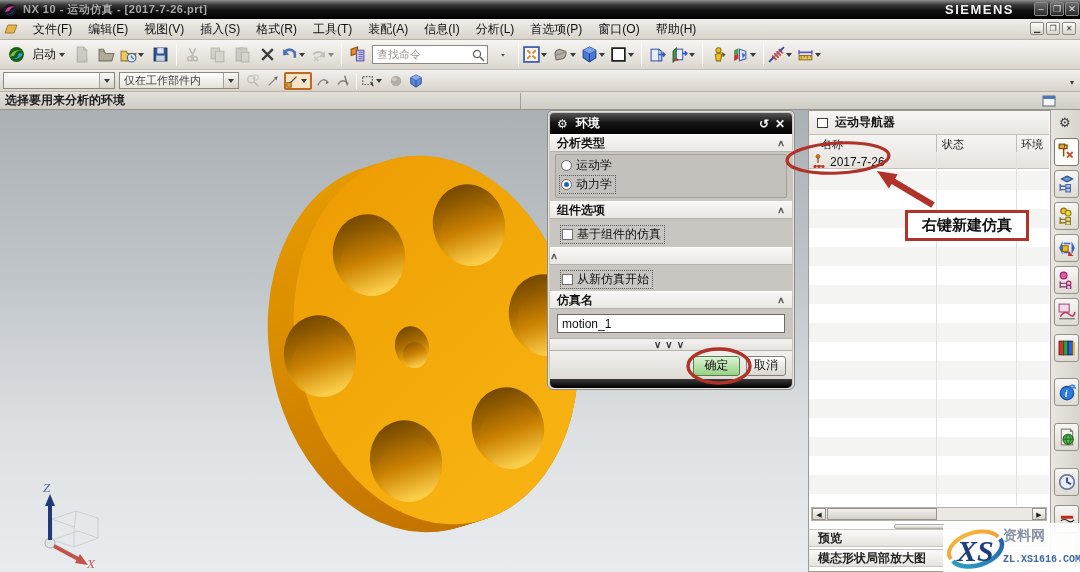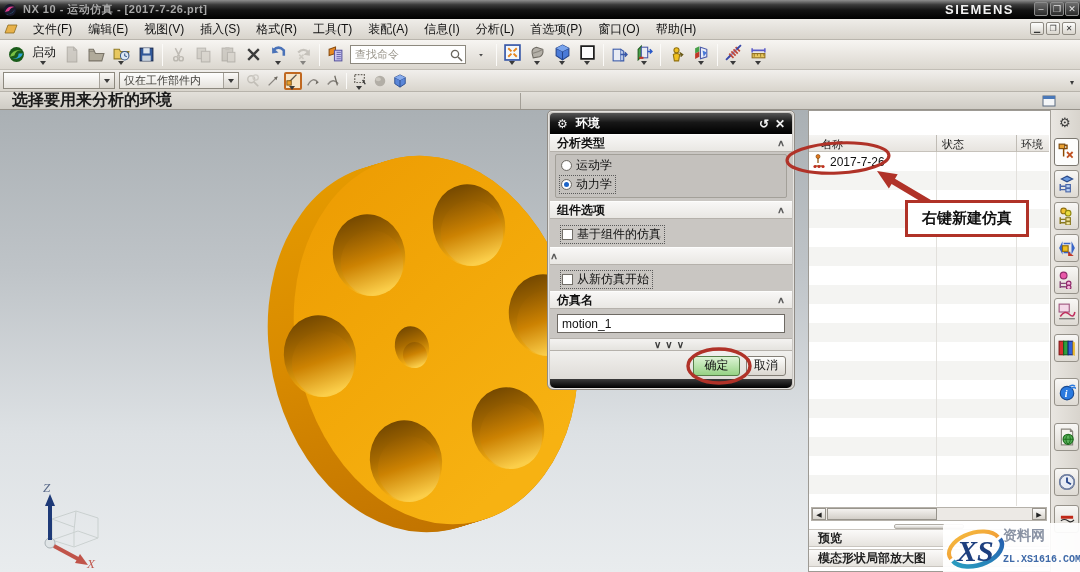--- a/index.html
+++ b/index.html
@@ -17,36 +17,36 @@
 
   
   #menubar { left:0; top:19px; width:1080px; height:21px; background:linear-gradient(#efede9,#d8d4cc); border-bottom:1px solid #b9b5ad; display:flex; align-items:center; }
   .menu-item { padding:2px 8px; color:#111; font-size:12px; white-space:nowrap; }
   #mdi-btns { position:absolute; right:4px; top:22px; display:flex; gap:2px; }
   .mdibtn { width:14px; height:13px; background:linear-gradient(#fdfdfc,#d9d5cd); border:1px solid #8e8a82; border-radius:2px; font-size:8px; line-height:11px; text-align:center; color:#333; }
 
   
   #toolbar1 { left:0; top:40px; width:1080px; height:30px; background:linear-gradient(#f7f5f2,#dbd7cf); border-bottom:1px solid #c2beb6; display:flex; align-items:center; padding-left:4px; }
   #toolbar2 { left:0; top:70px; width:1080px; height:22px; background:linear-gradient(#f1efec,#d9d5cd); border-bottom:1px solid #b7b3ab; display:flex; align-items:center; padding-left:3px; }
-  .tbtn { height:24px; min-width:23px; margin:0 1px; display:flex; align-items:center; justify-content:center; border-radius:2px; position:relative;flex-direction:column; }
+  .tbtn { height:24px; min-width:23px; margin:0 1px; display:flex; align-items:center; justify-content:center; border-radius:2px; position:relative; }
   .tbtn.small { height:18px; min-width:18px; }
   .tb-label { font-size:12px; color:#111; margin:0 2px; }
   .dd { width:0; height:0; border-left:3px solid transparent; border-right:3px solid transparent; border-top:4px solid #3a3a3a; margin:0 3px 0 1px; }
   .sep { width:1px; height:22px; background:#b2aea6; border-right:1px solid #fbfaf8; margin:0 3px; }
   .sep.short { height:16px; }
   #findbox { width:116px; height:19px; background:#fff; border:1px solid #8d897f; display:flex; align-items:center; margin:0 2px; }
   #findbox .ph { color:#9b968c; font-size:11px; margin-left:4px; flex:1; }
   .combo { height:17px; background:linear-gradient(#fefefe,#e6e3dd); border:1px solid #8d897f; display:flex; align-items:flex-end; margin-right:4px; position:relative; }
   .combo .cval { font-size:11px; color:#42403c; margin-left:4px; flex:1; white-space:nowrap; }
   .combo .cbtn { width:15px; height:15px; background:linear-gradient(#fbfaf8,#d6d2ca); border-left:1px solid #a6a29a; display:flex; align-items:center; justify-content:center; }
   .hl { border:2px solid #c06820; background:#f5e4c8; }
 
   
   #promptbar { left:0; top:92px; width:1080px; height:18px; background:linear-gradient(#e3e0da,#cfccc5); border-bottom:1px solid #97938b; display:flex; align-items:center; }
-  #promptbar .msg { font-weight:bold; color:#1a1a1a; font-size:16px; margin-left:12px; }
+  #promptbar .msg { font-weight:bold; color:#1a1a1a; font-size:12px; margin-left:5px; }
 
   
   #viewport { left:0; top:110px; width:1080px; height:462px; background:linear-gradient(#aab0b4 0%, #bfc4c8 35%, #dde1e4 70%, #e9ecee 100%); }
 
   
   #dialog { left:547px; top:110px; width:248px; height:280px; background:#c9c6c2; border:1px solid #8f8b85; border-radius:5px 5px 6px 6px; box-shadow:0 0 0 1px #e6e4e0 inset; }
   #dlg-title { position:absolute; left:2px; top:2px; width:242px; height:21px; background:linear-gradient(#565656,#171717 45%,#000); border-radius:4px 4px 0 0; display:flex; align-items:center; color:#fff; }
   #dlg-title .t { font-weight:bold; font-size:12px; margin-left:8px; }
   .dlg-hbtn { color:#f2f2f2; font-size:12px; margin-left:6px; }
   .dlg-section { position:absolute; left:2px; width:242px; height:18px; background:linear-gradient(#f8f7f6,#e9e7e3); border-top:1px solid #fdfdfc; border-bottom:1px solid #b5b1ab; display:flex; align-items:center; }
@@ -65,21 +65,21 @@
   .dlg-btn { height:20px; border-radius:3px; font-size:12px; color:#111; display:flex; align-items:center; justify-content:center; }
   #btn-ok { width:47px; background:linear-gradient(#ddf3d5,#96d284); border:1px solid #567f49; margin-right:6px;font-family:Liberation Serif, serif; }
   #btn-cancel { width:40px; background:linear-gradient(#fdfdfc,#dbd7d0); border:1px solid #847f77; margin-right:6px; }
   #dlg-foot { position:absolute; left:2px; top:268px; width:242px; height:9px; background:linear-gradient(#3a3a3a,#000); border-radius:0 0 5px 5px; }
 
   
   #navigator { left:808px; top:110px; width:242px; height:462px; background:#fff; border:1px solid #9d9a94; border-right:none; }
   #nav-header { position:absolute; left:0; top:0; width:240px; height:24px; background:linear-gradient(#f7f6f4,#e9e6e1); border-bottom:1px solid #c6c2bb; display:flex; align-items:center; }
   #nav-header .nh-icon { width:11px; height:10px; border:1.5px solid #3c3c3c; background:#fff; margin:0 7px 0 8px; }
   #nav-header .nh-title { font-weight:bold; font-size:12px; color:#111; }
-  #nav-cols { position:absolute; left:0; top:24px; width:240px; height:17px; background:linear-gradient(#f5f4f2,#e7e4df); border-bottom:1px solid #c6c2bb; }
+  #nav-cols { position:absolute; left:0; top:24px; width:240px; height:34px; background:linear-gradient(#f5f4f2,#e7e4df); border-bottom:1px solid #c6c2bb; }
   .col-h { position:absolute; top:2px; font-size:11px; color:#222; }
   .col-line { position:absolute; top:0; width:1px; height:17px; background:#c0bcb5; }
   #nav-rows { position:absolute; left:0; top:41px; width:240px; height:354px; }
   .nrow { position:absolute; left:0; width:240px; height:19px; }
   .nrow.alt { background:#f4f4f2; }
   .vline { position:absolute; top:0; width:1px; height:354px; background:#e2e0dc; }
   #row1 { position:absolute; left:0; top:0; width:240px; height:19px; display:flex; align-items:center; }
   #row1 .r-label { font-size:12px; color:#111; margin-left:4px; }
   #nav-hscroll { position:absolute; left:2px; top:396px; width:236px; height:14px; background:#ece9e5; border:1px solid #b5b1aa; display:flex; }
   .sb-btn { width:14px; height:12px; background:linear-gradient(#fbfaf9,#d8d4cd); border:1px solid #98948c; font-size:7px; line-height:11px; text-align:center; color:#222; }
@@ -88,21 +88,21 @@
   .nav-foot { position:absolute; left:0; width:240px; height:18px; background:linear-gradient(#fbfaf9,#e6e3de); border-top:1px solid #c9c5bf; border-bottom:1px solid #c9c5bf; display:flex; align-items:center; }
   .nav-foot .f-label { font-weight:bold; font-size:12px; color:#222; margin-left:9px; white-space:nowrap; }
 
   
   #resbar { left:1050px; top:110px; width:30px; height:462px; background:linear-gradient(90deg,#e9e6e1,#d8d4cd); border-left:1px solid #a5a19a; }
   .res-btn { position:absolute; left:3px; width:25px; height:28px; background:linear-gradient(#f8f7f5,#dedad3); border:1px solid #96928a; border-radius:3px; display:flex; align-items:center; justify-content:center; }
   .res-btn.active { background:#fdfdfc; border-color:#7c7870; }
 
   
   .ann { pointer-events:none; }
-  #callout { position:absolute; left:905px; top:200px; width:124px; height:37px; background:#fff; border:3px solid #b03228; display:flex; align-items:center; justify-content:center; font-weight:bold; font-size:15px; color:#111; font-family:"Liberation Serif", serif; }
+  #callout { position:absolute; left:905px; top:210px; width:124px; height:31px; background:#fff; border:3px solid #b03228; display:flex; align-items:center; justify-content:center; font-weight:bold; font-size:15px; color:#111; font-family:"Liberation Serif", serif; }
 
   
   #watermark { left:943px; top:523px; width:137px; height:49px; background:rgba(255,255,255,0.93); border-radius:4px 0 0 0; }
 </style>
 </head>
 <body>
 
 <div id="titlebar" class="abs">
   <svg width="14" height="14" style="margin-left:3px" viewBox="0 0 14 14">
     <circle cx="7" cy="7" r="6" fill="#1a1a2e"></circle>
@@ -588,20 +588,24 @@
 
   <div id="dlg-more">∨∨∨</div>
   <div id="dlg-btns">
     <div class="dlg-btn" id="btn-ok">确定</div>
     <div class="dlg-btn" id="btn-cancel">取消</div>
   </div>
   <div id="dlg-foot"></div>
 </div>
 
 <div id="navigator" class="abs">
+  <div id="nav-header">
+    <span class="nh-icon"></span>
+    <span class="nh-title">运动导航器</span>
+  </div>
   <div id="nav-cols">
     <span class="col-h" style="left:12px">名称</span>
     <span class="col-h" style="left:133px">状态</span>
     <span class="col-h" style="left:212px">环境</span>
     <span class="col-line" style="left:127px"></span>
     <span class="col-line" style="left:207px"></span>
   </div>
   <div id="nav-rows">
       <div class="nrow" style="top: 342px;"></div>
       <div class="nrow alt" style="top: 323px;"></div>

